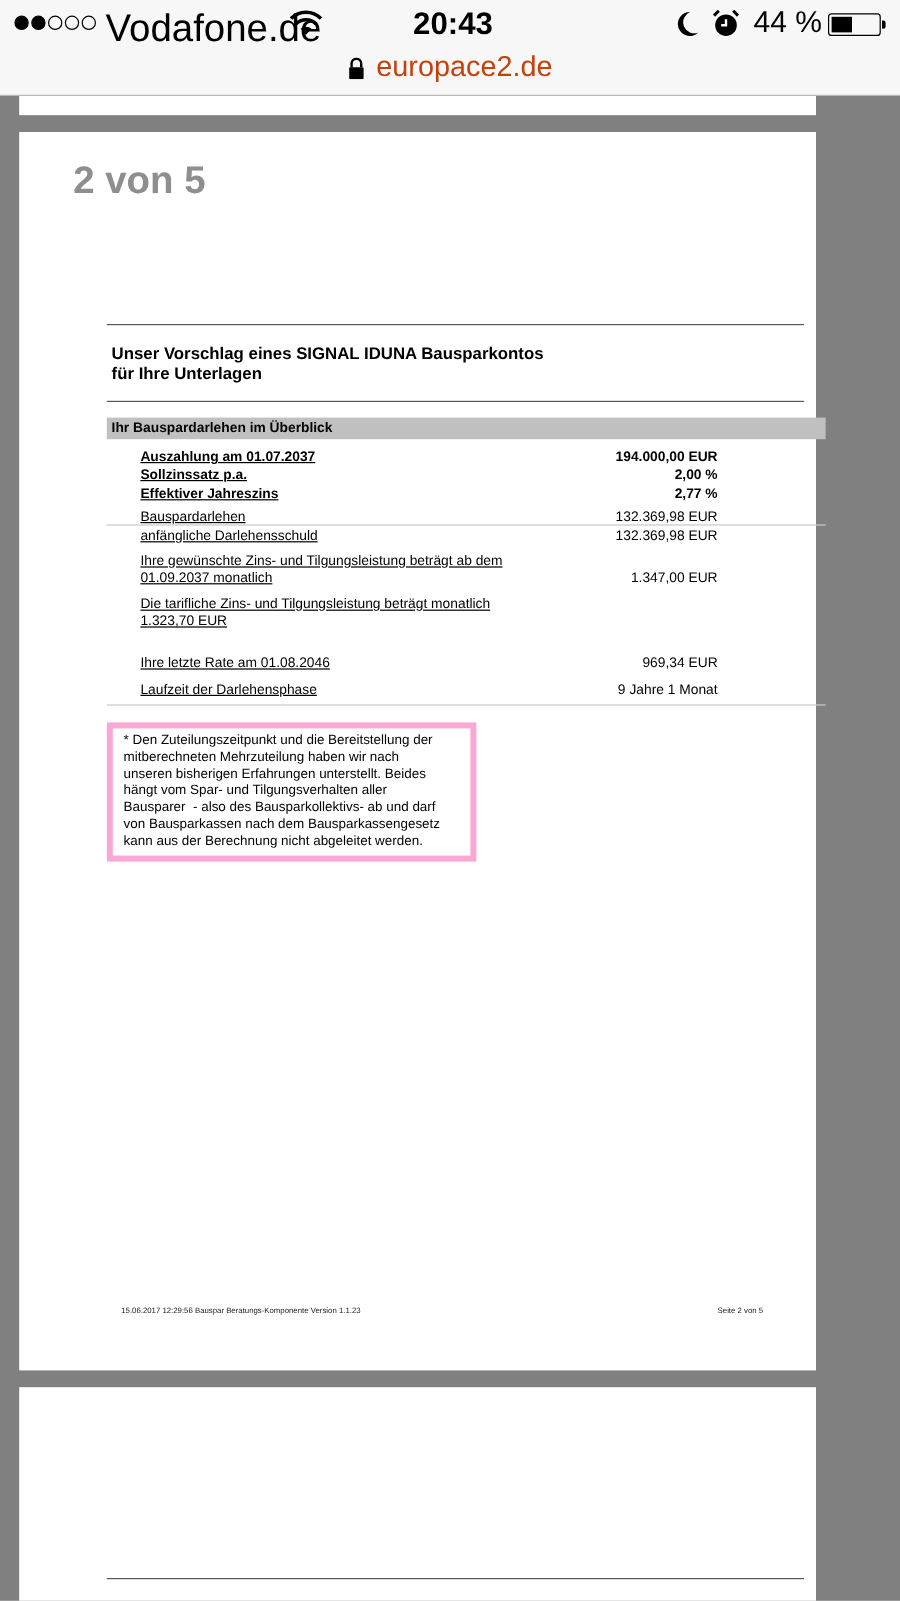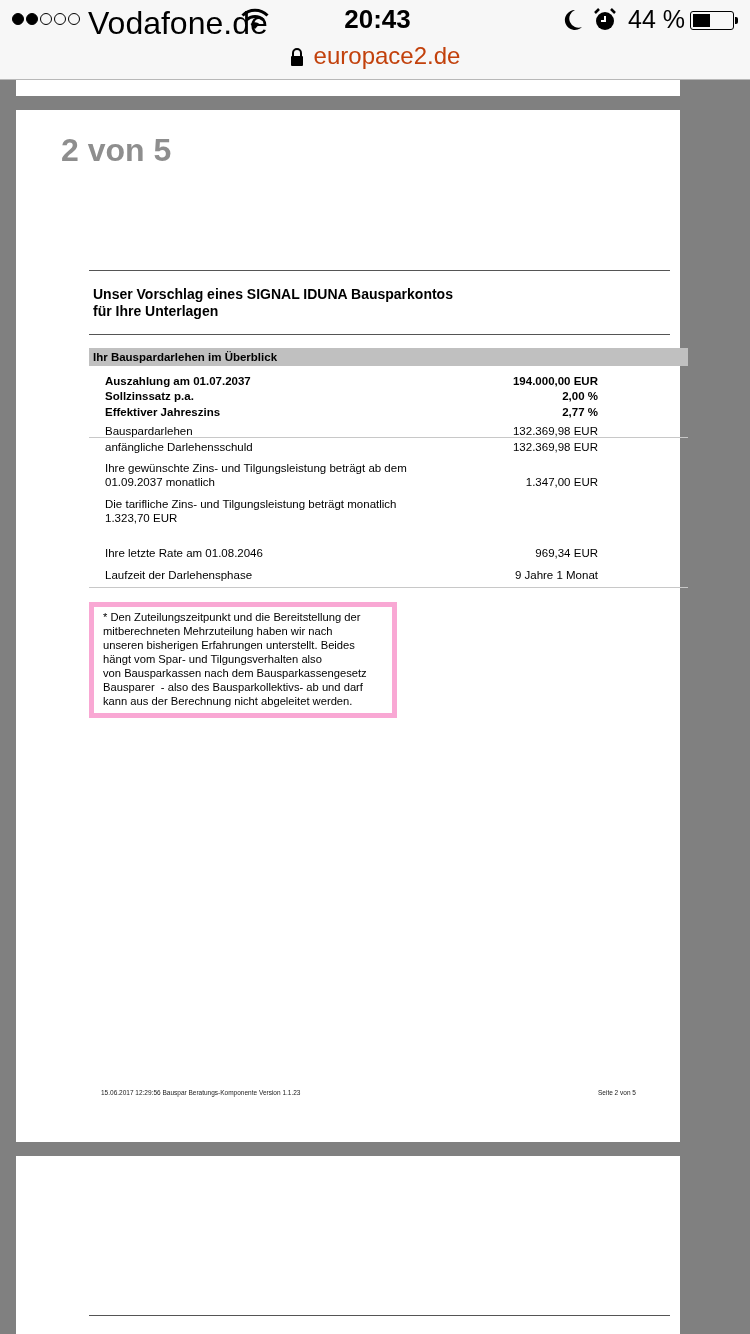--- a/index.html
+++ b/index.html
@@ -60,21 +60,21 @@
     }
     .section-bar {
       position: absolute; left: 73px; top: 238px; width: 599px; height: 18px;
       background: #c0c0c0; font-size: 11.5px; font-weight: bold;
       padding: 3px 0 0 4px;
     }
     .row {
       position: absolute; left: 85px; width: 497px;
       font-size: 11.5px; line-height: 14px;
     }
-    .row .label { position: absolute; left: 4px; top: 0; width: 340px; }
+    .row .label { position: absolute; left: 16px; top: 0; width: 340px; text-decoration: underline; }
     .row .value { position: absolute; right: 0; top: 0; text-align: right; white-space: nowrap; }
     .row.bold { font-weight: bold; }
     .rule { position: absolute; left: 73px; width: 599px; height: 1px; background: #c8c8c8; }
     .note {
       position: absolute; left: 73px; top: 492px; width: 308px; height: 116px;
       border: 5px solid #f9a8d4; padding: 3px 7px 0 9px;
       font-size: 11.2px; line-height: 14px;
     }
     .footer-left { position: absolute; left: 85px; top: 979px; font-size: 6.5px; color: #222; }
     .footer-right { position: absolute; left: 582px; top: 979px; font-size: 6.5px; color: #222; }
@@ -177,23 +177,23 @@
   <div class="row" style="top:458px;">
     <span class="label">Laufzeit der Darlehensphase</span>
     <span class="value">9 Jahre 1 Monat</span>
   </div>
   <div class="rule" style="top:477px;"></div>
 
   <div class="note">
     <div>* Den Zuteilungszeitpunkt und die Bereitstellung der</div>
     <div>mitberechneten Mehrzuteilung haben wir nach</div>
     <div>unseren bisherigen Erfahrungen unterstellt. Beides</div>
-    <div>hängt vom Spar- und Tilgungsverhalten also</div>
+    <div>hängt vom Spar- und Tilgungsverhalten aller</div>
+    <div style="white-space:pre;">Bausparer  - also des Bausparkollektivs- ab und darf</div>
     <div>von Bausparkassen nach dem Bausparkassengesetz</div>
-    <div style="white-space:pre;">Bausparer  - also des Bausparkollektivs- ab und darf</div>
     <div>kann aus der Berechnung nicht abgeleitet werden.</div>
   </div>
 
   <span class="footer-left">15.06.2017 12:29:56 Bauspar Beratungs-Komponente Version 1.1.23</span>
   <span class="footer-right">Seite 2 von 5</span>
 </div>
 
 <div class="page page-next">
   <div class="hr" style="left:73px; top:159px; width:581px;"></div>
 </div>

